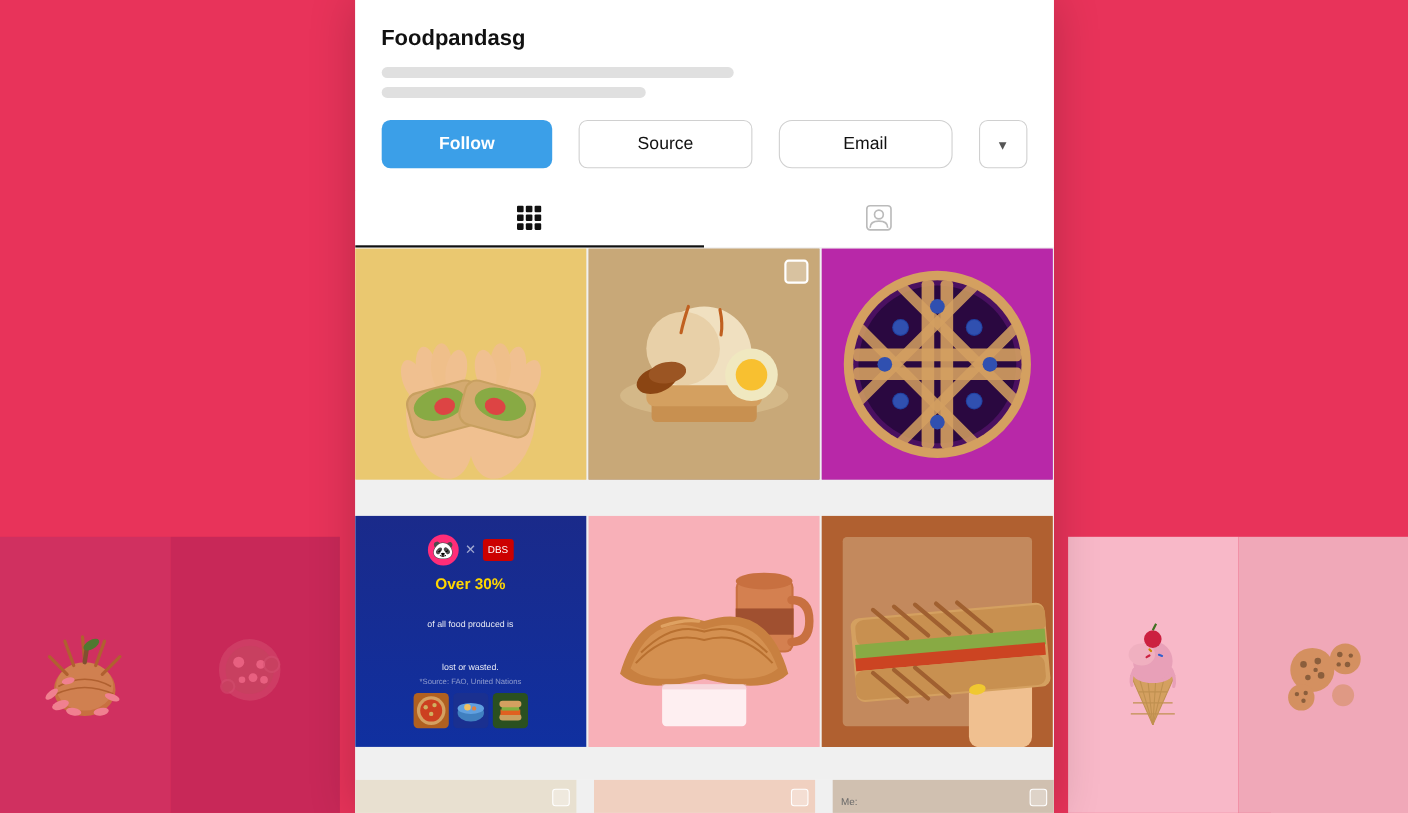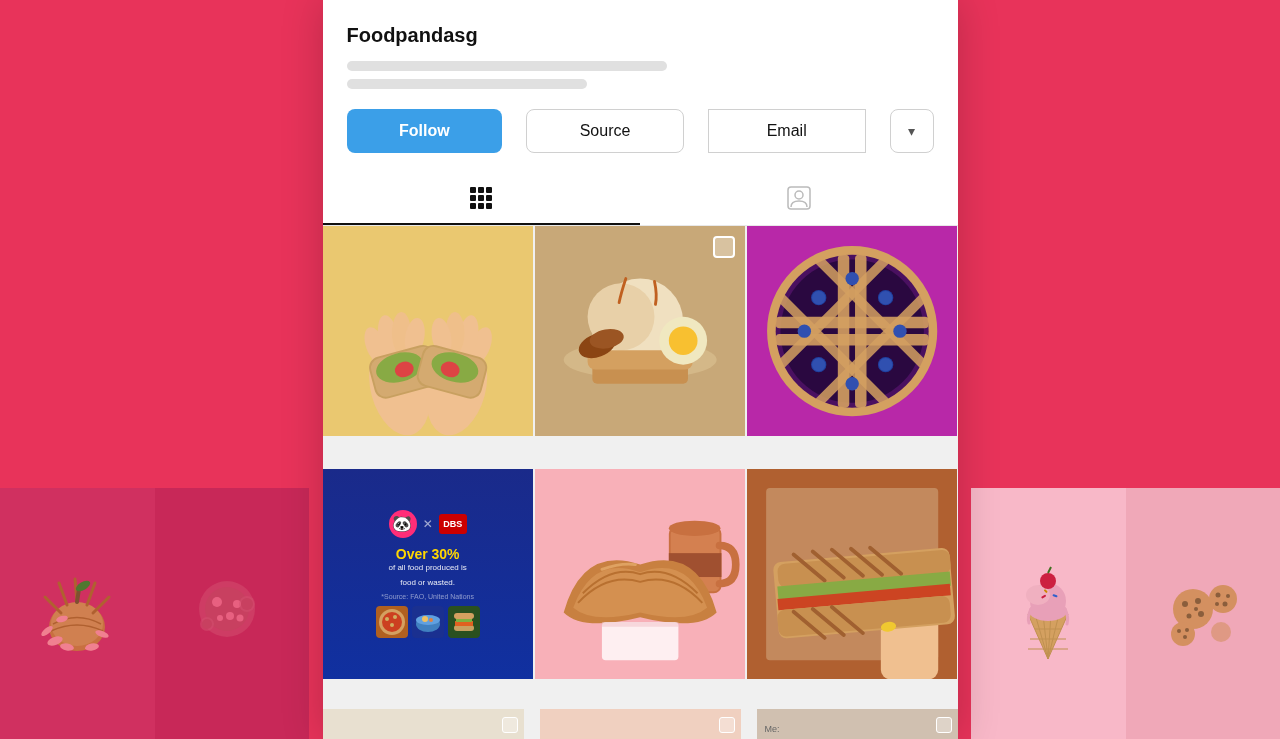--- a/index.html
+++ b/index.html
@@ -88,21 +88,21 @@
       font-weight: 500;
       cursor: pointer;
     }
 
     .btn-email {
       flex: 1;
       height: 44px;
       background: white;
       color: #111;
       border: 1.5px solid #d0d0d0;
-      border-radius: 0;
+      border-radius: 12px;
       font-size: 16px;
       font-weight: 500;
       cursor: pointer;
     }
 
     .btn-chevron {
       width: 44px;
       height: 44px;
       background: white;
       border: 1.5px solid #d0d0d0;
@@ -324,37 +324,38 @@
     .ad-dbs-logo {
       width: 28px;
       height: 20px;
       background: #cc0000;
       border-radius: 3px;
       display: flex;
       align-items: center;
       justify-content: center;
       color: white;
       font-size: 9px;
-      font-weight: bold;
+      font-weight: normal;
       text-align: right;
     }
     .ad-headline {
       color: #FFD700;
       font-size: 14px;
       font-weight: 800;
       text-align: center;
       line-height: 1.2;
       margin-bottom: 0;
     }
     .ad-sub {
       color: white;
       font-size: 8px;
       text-align: center;
       margin-bottom: 6px;
       opacity: 0.9;
+      margin-top: 24px;
     }
     .ad-source {
       color: rgba(255,255,255,0.5);
       font-size: 7px;
     }
     .ad-bottom-images {
       display: flex;
       gap: 4px;
       margin-top: 6px;
     }
@@ -614,21 +615,21 @@
     <div class="photo-cell food-ad">
       <div class="ad-logo-row">
         <div class="ad-panda-logo">
           <span style="font-size:16px;">🐼</span>
         </div>
         <span class="ad-x">✕</span>
         <div class="ad-dbs-logo">DBS</div>
       </div>
       <div class="ad-headline">Over 30%</div>
       <div class="ad-sub">of all food produced is</div>
-      <div class="ad-sub">food or wasted.</div>
+      <div class="ad-sub">lost or wasted.</div>
       <div class="ad-source">*Source: FAO, United Nations</div>
       <div class="ad-bottom-images">
         <div class="ad-img-thumb" style="background: #d0701810; background-color:#b06020; display:flex;align-items:center;justify-content:center;">
           <svg width="30" height="30" viewBox="0 0 30 30">
             <circle cx="15" cy="15" r="13" fill="#d4a060"></circle>
             <circle cx="15" cy="15" r="10" fill="#cc4020"></circle>
             <circle cx="10" cy="12" r="2" fill="#d0b060"></circle>
             <circle cx="18" cy="10" r="2" fill="#d0b060"></circle>
             <circle cx="15" cy="18" r="2" fill="#d0b060"></circle>
           </svg>

